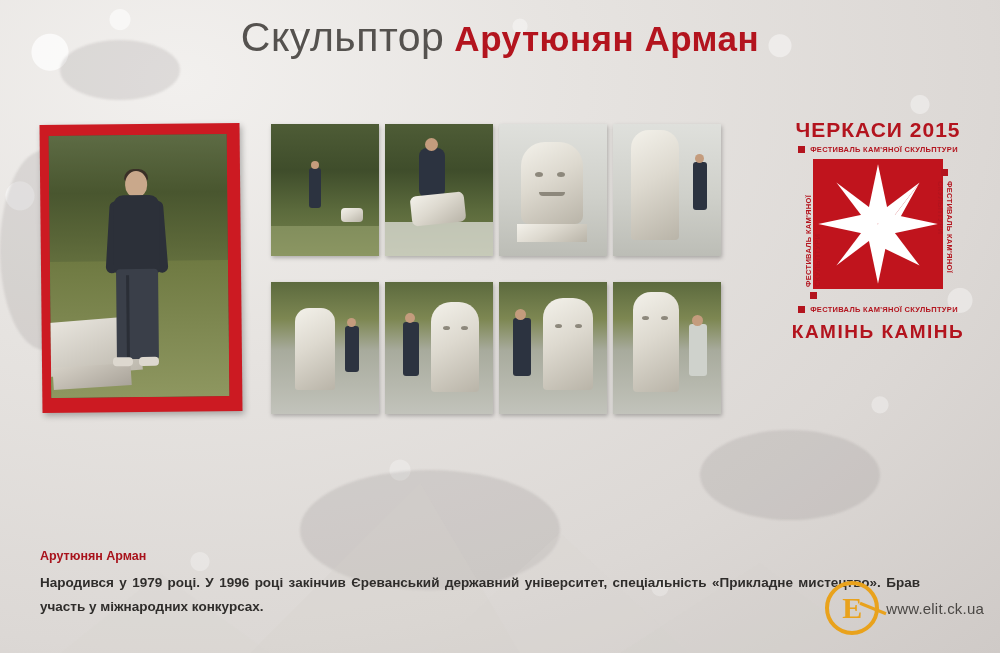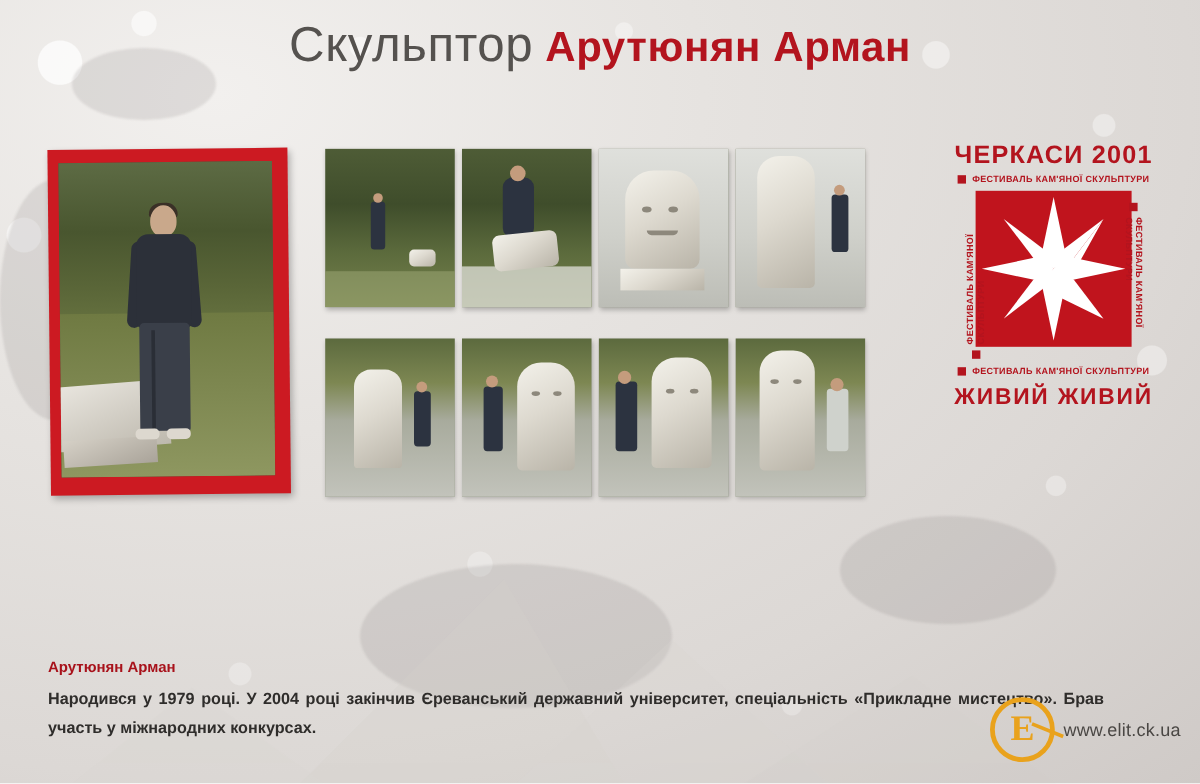--- a/index.html
+++ b/index.html
@@ -382,21 +382,21 @@
       <div class="ph-bg-pave"></div>
       <div class="ph-sculpt" style="left:20px;top:10px;width:46px;height:100px;border-radius:18px 18px 4px 4px;"></div>
       <div class="face-eye" style="left:29px;top:34px;width:7px;height:4px;"></div>
       <div class="face-eye" style="left:48px;top:34px;width:7px;height:4px;"></div>
       <div class="ph-figure" style="left:76px;top:42px;width:18px;height:52px;background:#cfd2cc;"></div>
       <div class="ph-head" style="left:79px;top:33px;width:11px;height:11px;"></div>
     </div>
   </div>
 
   <div class="logo">
-    <div class="logo-title">ЧЕРКАСИ 2001</div>
+    <div class="logo-title">ЧЕРКАСИ 2015</div>
     <div class="logo-sub">
       <span class="bullet"></span>
       <span>ФЕСТИВАЛЬ КАМ'ЯНОЇ СКУЛЬПТУРИ</span>
     </div>
 
     <div style="position:relative;width:200px;height:140px;">
       <div class="logo-box">
         <svg viewBox="0 0 100 100" width="130" height="130">
           <g fill="#ffffff">
             <polygon points="50,4 58,42 50,50 42,42"></polygon>
@@ -420,26 +420,26 @@
         <span class="bullet"></span>
         <span>ФЕСТИВАЛЬ КАМ'ЯНОЇ СКУЛЬПТУРИ</span>
       </div>
     </div>
 
     <div class="logo-sub" style="margin-top:6px;">
       <span class="bullet"></span>
       <span>ФЕСТИВАЛЬ КАМ'ЯНОЇ СКУЛЬПТУРИ</span>
     </div>
 
-    <div class="logo-foot">ЖИВИЙ ЖИВИЙ</div>
+    <div class="logo-foot">КАМІНЬ КАМІНЬ</div>
   </div>
 
   <div class="caption">
     <div class="caption-name">Арутюнян Арман</div>
-    <div class="caption-body">Народився у 1979 році. У 2004 році закінчив Єреванський державний університет, спеціальність «Прикладне мистецтво». Брав участь у міжнародних конкурсах.</div>
+    <div class="caption-body">Народився у 1979 році. У 1996 році закінчив Єреванський державний університет, спеціальність «Прикладне мистецтво». Брав участь у міжнародних конкурсах.</div>
   </div>
 
   <div class="wm">
     <div class="wm-badge">
       <span>E</span>
       <div class="wm-needle"></div>
     </div>
     <div class="wm-text">www.elit.ck.ua</div>
   </div>
 

